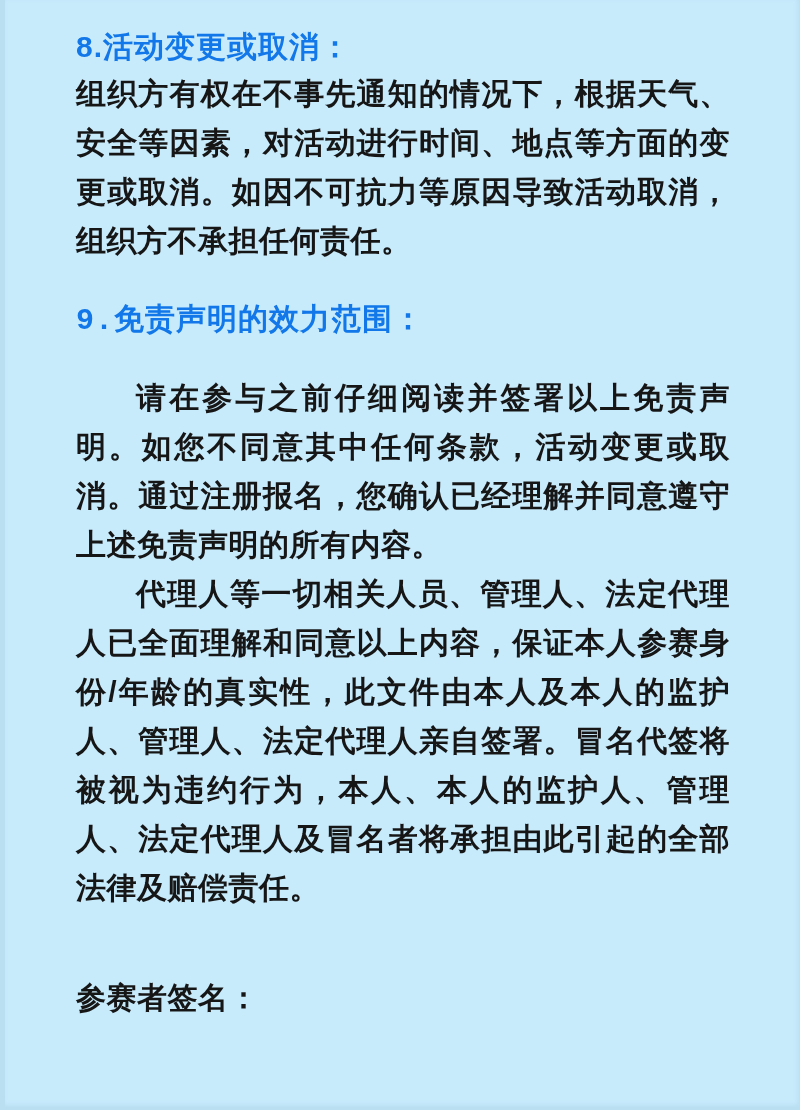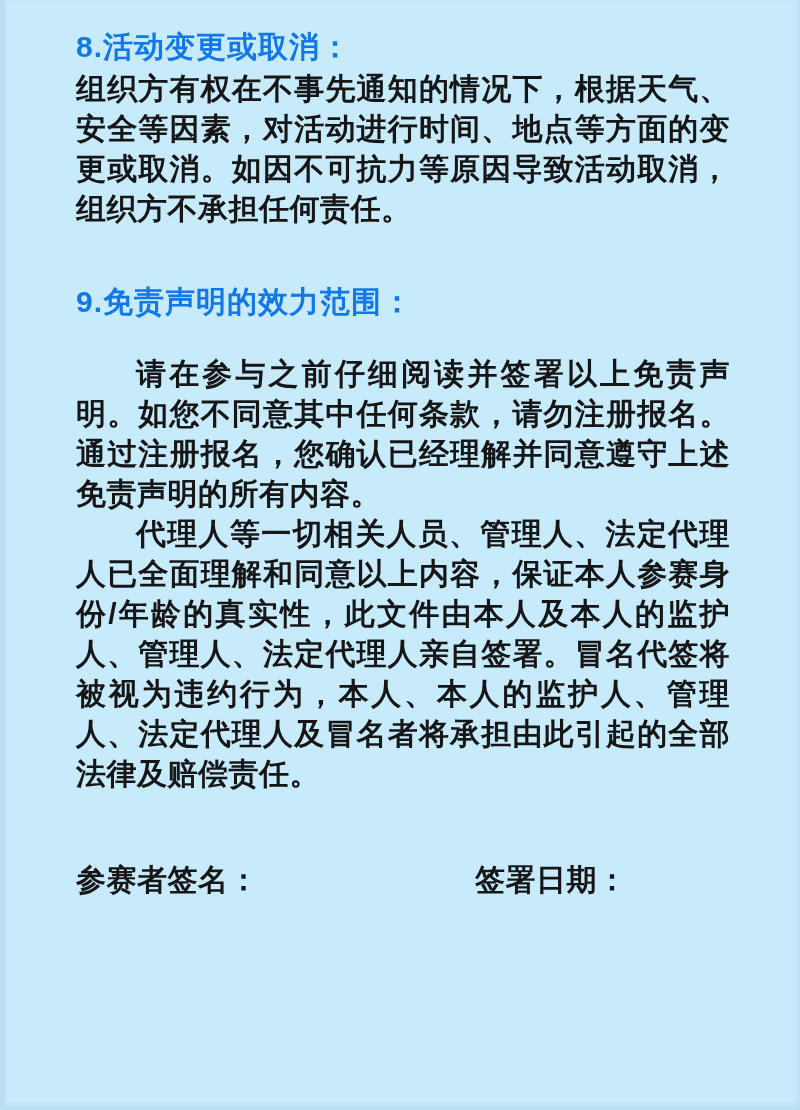--- a/index.html
+++ b/index.html
@@ -32,26 +32,26 @@
     margin: 0 0 6px 0;
     font-size: 30px;
     line-height: 32px;
     font-weight: 800;
     color: var(--heading);
     letter-spacing: 1px;
   }
   .section-body, .notice-paragraph {
     margin: 0;
     font-size: 30px;
-    line-height: 40px;
+    line-height: 49px;
     letter-spacing: 0.5px;
     text-align: justify;
     text-justify: inter-character;
   }
-  .section + .section { margin-top: 57px; }
+  .section + .section { margin-top: 40px; font-family: Liberation Mono, monospace; }
   .notice-block { margin-top: 36px; }
   .notice-paragraph { text-indent: 2em; }
   .signature-row {
     margin-top: 66px;
     display: flex;
     align-items: flex-start;
     font-size: 30px;
     line-height: 40px;
     letter-spacing: 0.5px;
   }
@@ -66,22 +66,21 @@
   <div class="section">
     <h2 class="section-heading">8.活动变更或取消：</h2>
     <p class="section-body">组织方有权在不事先通知的情况下，根据天气、安全等因素，对活动进行时间、地点等方面的变更或取消。如因不可抗力等原因导致活动取消，组织方不承担任何责任。</p>
   </div>
 
   <div class="section">
     <h2 class="section-heading">9.免责声明的效力范围：</h2>
   </div>
 
   <div class="notice-block">
-    <p class="notice-paragraph">请在参与之前仔细阅读并签署以上免责声明。如您不同意其中任何条款，请勿注册报名。通过注册报名，您确认已经理解并同意遵守上述免责声明的所有内容。</p>
+    <p class="notice-paragraph">请在参与之前仔细阅读并签署以上免责声明。如您不同意其中任何条款，活动变更或取消。通过注册报名，您确认已经理解并同意遵守上述免责声明的所有内容。</p>
     <p class="notice-paragraph">代理人等一切相关人员、管理人、法定代理人已全面理解和同意以上内容，保证本人参赛身份/年龄的真实性，此文件由本人及本人的监护人、管理人、法定代理人亲自签署。冒名代签将被视为违约行为，本人、本人的监护人、管理人、法定代理人及冒名者将承担由此引起的全部法律及赔偿责任。</p>
   </div>
 
   <div class="signature-row">
     <span class="signature-left">参赛者签名：</span>
-    <span class="signature-right">签署日期：</span>
   </div>
 
 </div>
 
 </body></html>

